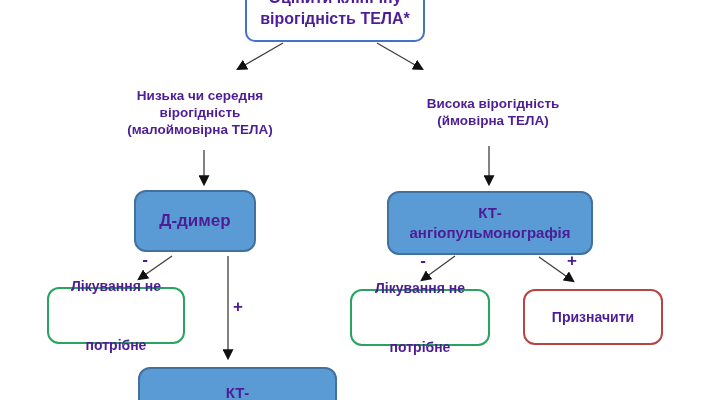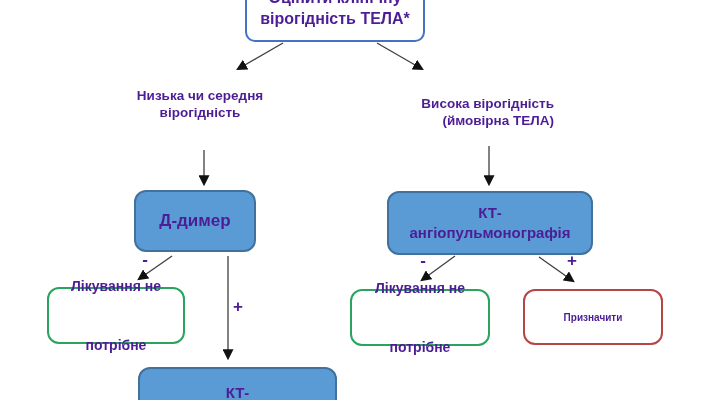--- a/index.html
+++ b/index.html
@@ -51,33 +51,33 @@
   .node-outline-red {
     background: #ffffff;
     border: 2px solid #b64545;
     border-radius: 12px;
   }
   .node-assess   { left: 245px; top: -26px; width: 180px; height: 68px; font-size: 16px; line-height: 21px; }
   .node-ddimer   { left: 134px; top: 190px; width: 122px; height: 62px; font-size: 17px; }
   .node-ct       { left: 387px; top: 191px; width: 206px; height: 64px; font-size: 15px; line-height: 20px; }
   .node-notreat-l{ left: 47px;  top: 287px; width: 138px; height: 57px; font-size: 14px; line-height: 19px; }
   .node-notreat-r{ left: 350px; top: 289px; width: 140px; height: 57px; font-size: 14px; line-height: 19px; }
-  .node-prescribe{ left: 523px; top: 289px; width: 140px; height: 56px; font-size: 10px; line-height: 19px; }
+  .node-prescribe{ left: 523px; top: 289px; width: 140px; height: 56px; font-size: 14px; line-height: 19px; }
   .node-ct-bottom{ left: 138px; top: 367px; width: 199px; height: 70px; font-size: 15px; line-height: 19px;
                    justify-content: flex-start; padding-top: 14px; }
   .float-label {
     position: absolute;
     z-index: 2;
     text-align: center;
     font-size: 13.5px;
     line-height: 17px;
   }
   .float-label span { display: block; }
   .label-low  { left: 115px; top: 87px; width: 170px; }
-  .label-high { left: 392px; top: 95px; width: 162px; text-align: right; }
+  .label-high { left: 412px; top: 95px; width: 162px; }
   .edge-label {
     position: absolute;
     z-index: 2;
     font-size: 17px;
     transform: translate(-50%, -50%);
   }
   .el-minus-left  { left: 145px; top: 260px; }
   .el-plus-left   { left: 238px; top: 307px; }
   .el-minus-right { left: 423px; top: 261px; }
   .el-plus-right  { left: 572px; top: 261px; }
@@ -104,20 +104,21 @@
   </svg>
 
   <div class="node node-outline-blue node-assess">
     <span>Оцінити клінічну</span>
     <span>вірогідність ТЕЛА*</span>
   </div>
 
   <div class="float-label label-low">
     <span>Низька чи середня</span>
     <span>вірогідність</span>
+    <span>(малоймовірна ТЕЛА)</span>
   </div>
 
   <div class="float-label label-high">
     <span>Висока вірогідність</span>
     <span>(ймовірна ТЕЛА)</span>
   </div>
 
   <div class="node node-blue node-ddimer">
     <span>Д-димер</span>
   </div>

